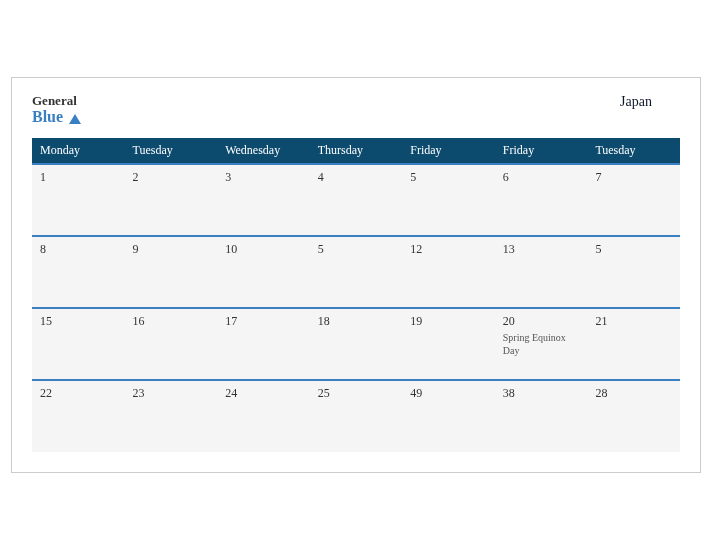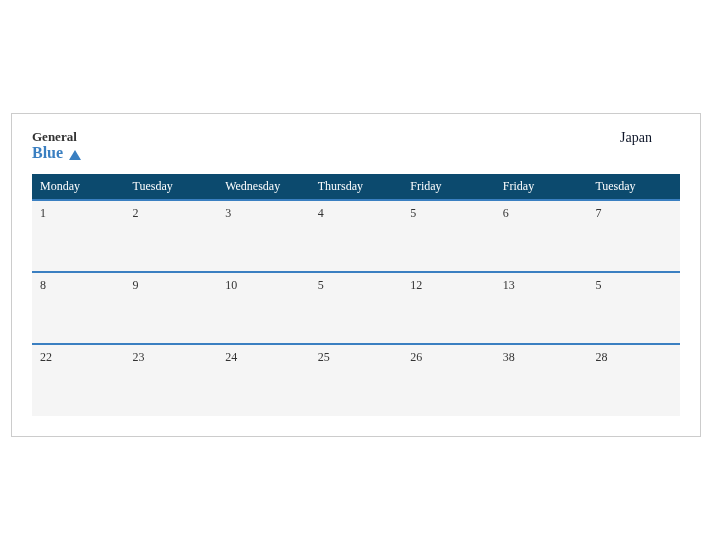--- a/index.html
+++ b/index.html
@@ -175,33 +175,57 @@
           </td>
           <td>
             <span class="day-num">13</span>
           </td>
           <td>
             <span class="day-num">5</span>
           </td>
         </tr>
         <tr>
           <td>
+            <span class="day-num">15</span>
+          </td>
+          <td>
+            <span class="day-num">16</span>
+          </td>
+          <td>
+            <span class="day-num">17</span>
+          </td>
+          <td>
+            <span class="day-num">18</span>
+          </td>
+          <td>
+            <span class="day-num">19</span>
+          </td>
+          <td>
+            <span class="day-num">20</span>
+            <span class="event">Spring Equinox Day</span>
+          </td>
+          <td>
+            <span class="day-num">21</span>
+          </td>
+        </tr>
+        <tr>
+          <td>
             <span class="day-num">22</span>
           </td>
           <td>
             <span class="day-num">23</span>
           </td>
           <td>
             <span class="day-num">24</span>
           </td>
           <td>
             <span class="day-num">25</span>
           </td>
           <td>
-            <span class="day-num">26</span>
+            <span class="day-num">49</span>
           </td>
           <td>
             <span class="day-num">38</span>
           </td>
           <td>
             <span class="day-num">28</span>
           </td>
         </tr>
       </tbody>
   </table>

